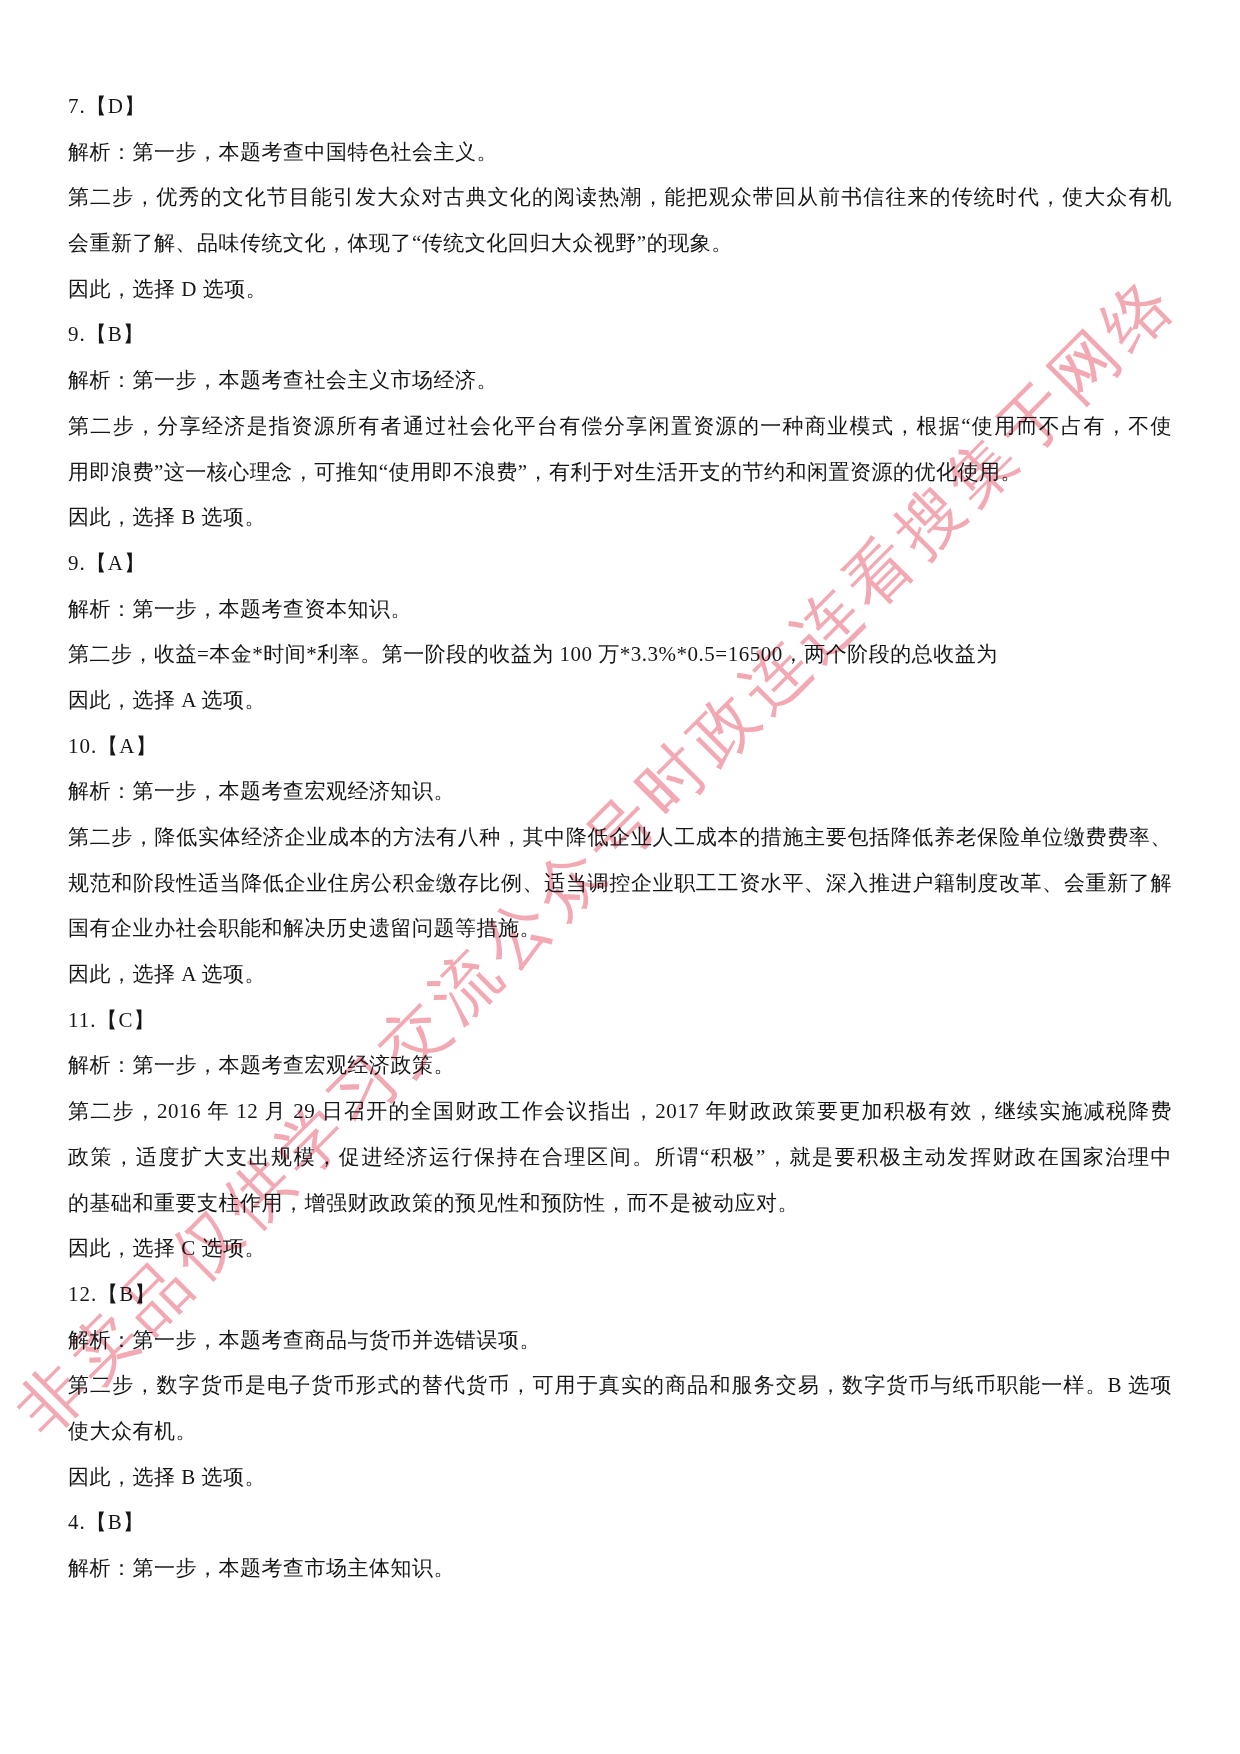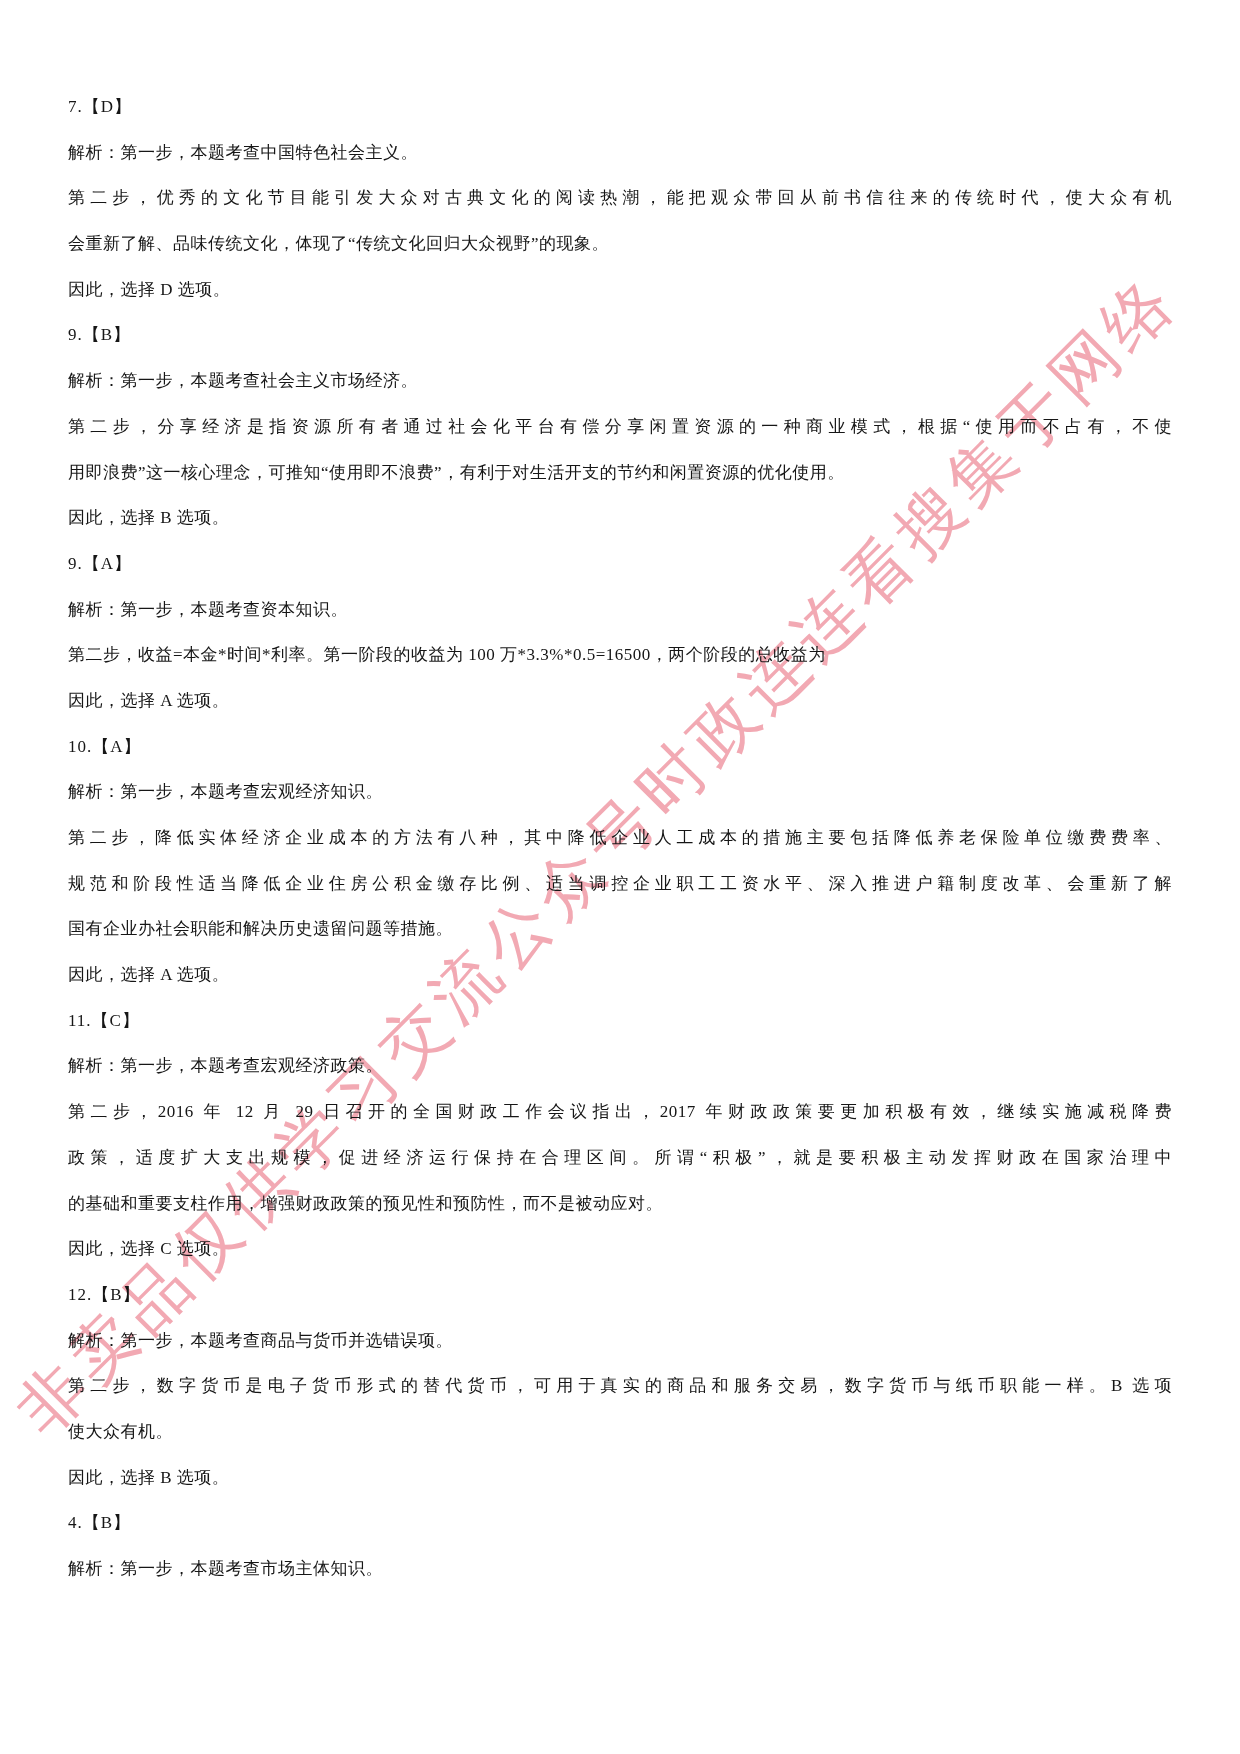--- a/index.html
+++ b/index.html
@@ -31,21 +31,21 @@
     user-select: none;
   }
   .content {
     position: absolute;
     left: 68px;
     top: 84px;
     width: 1104px;
     z-index: 1;
   }
   .line {
-    font-size: 17px;
+    font-size: 21px;
     line-height: 45.7px;
     height: 45.7px;
     white-space: nowrap;
     overflow: hidden;
     letter-spacing: 0.5px;
     font-family: Liberation Serif, serif;
   }
   .line.fill {
     white-space: normal;
     text-align: justify;

